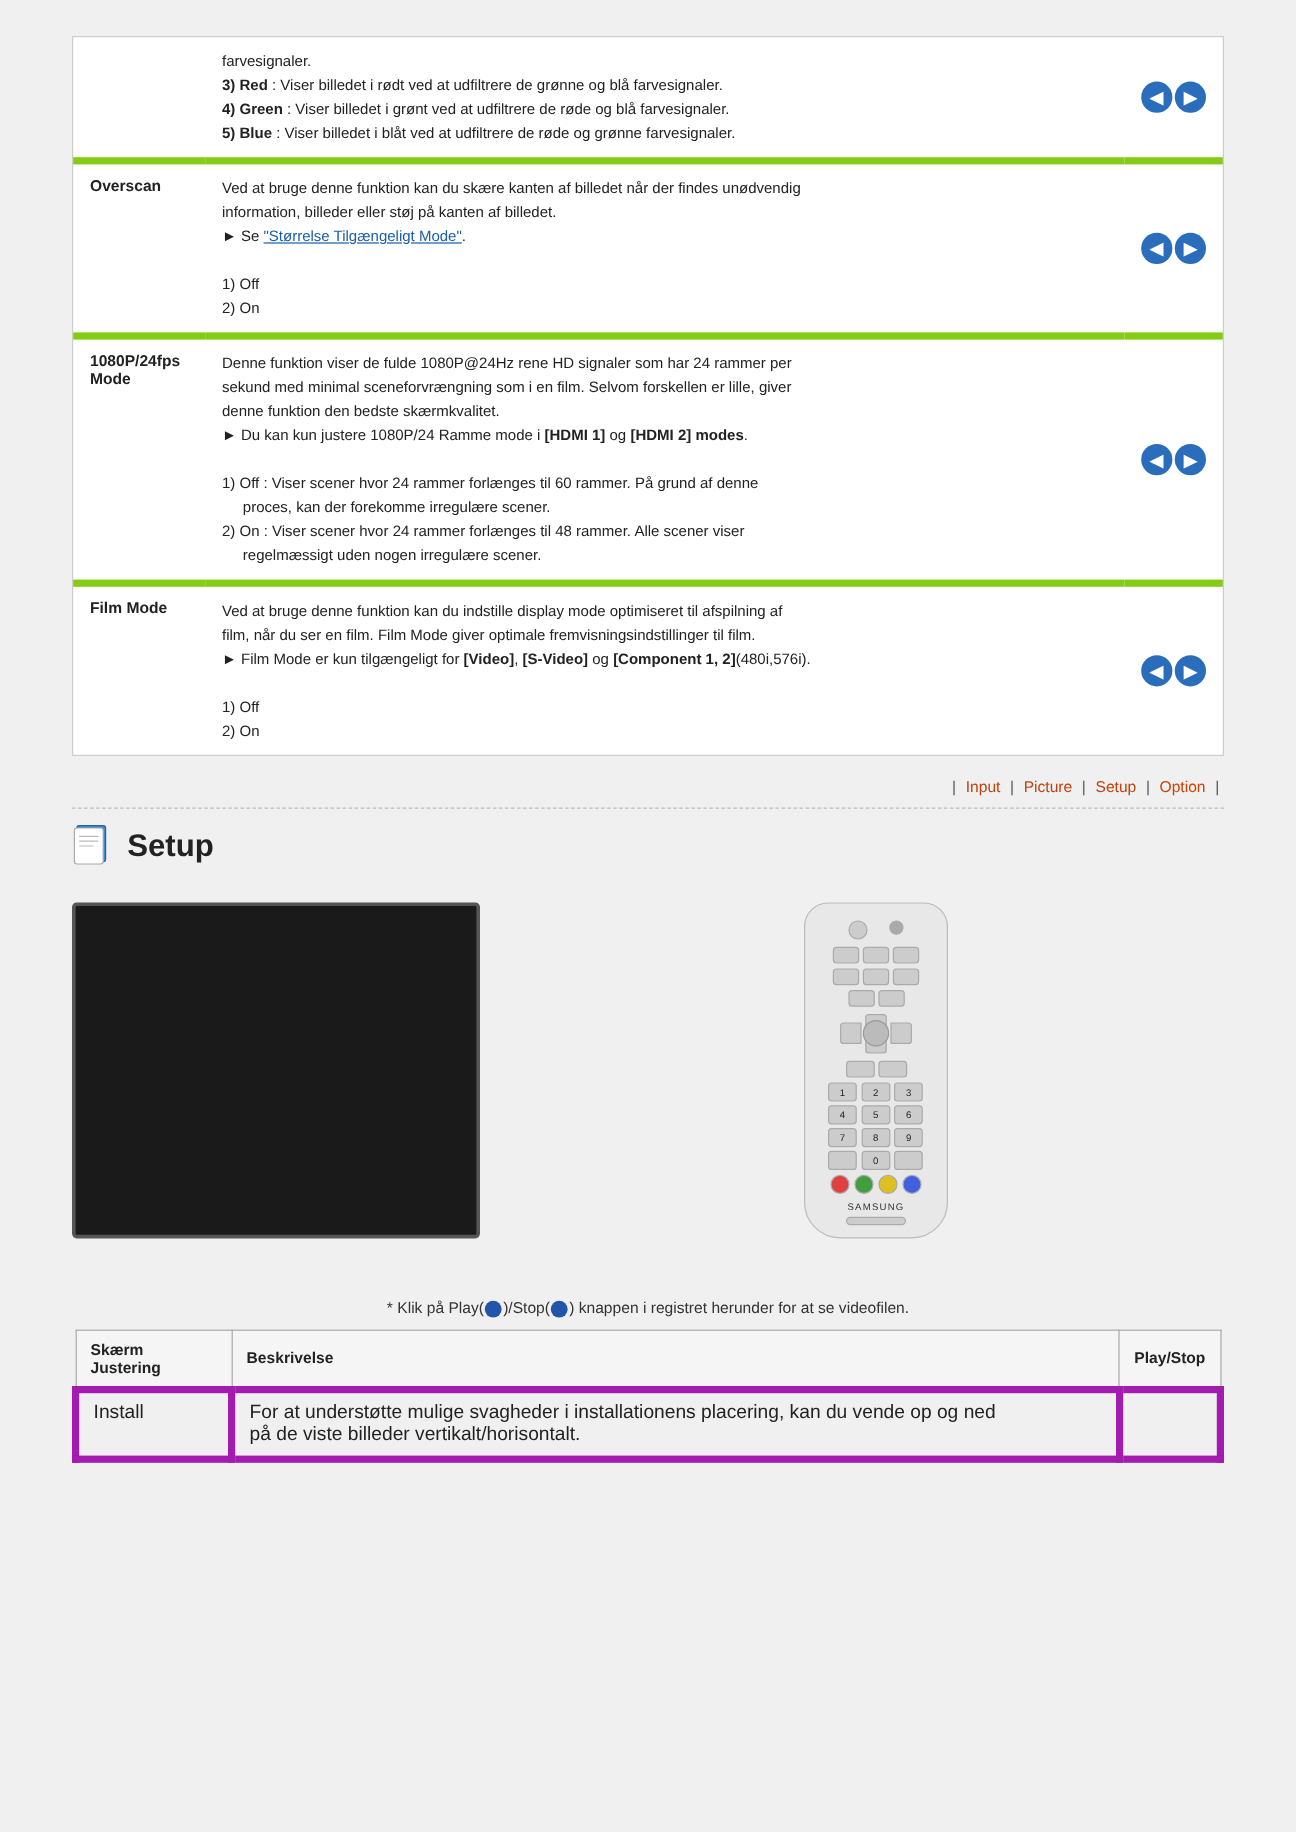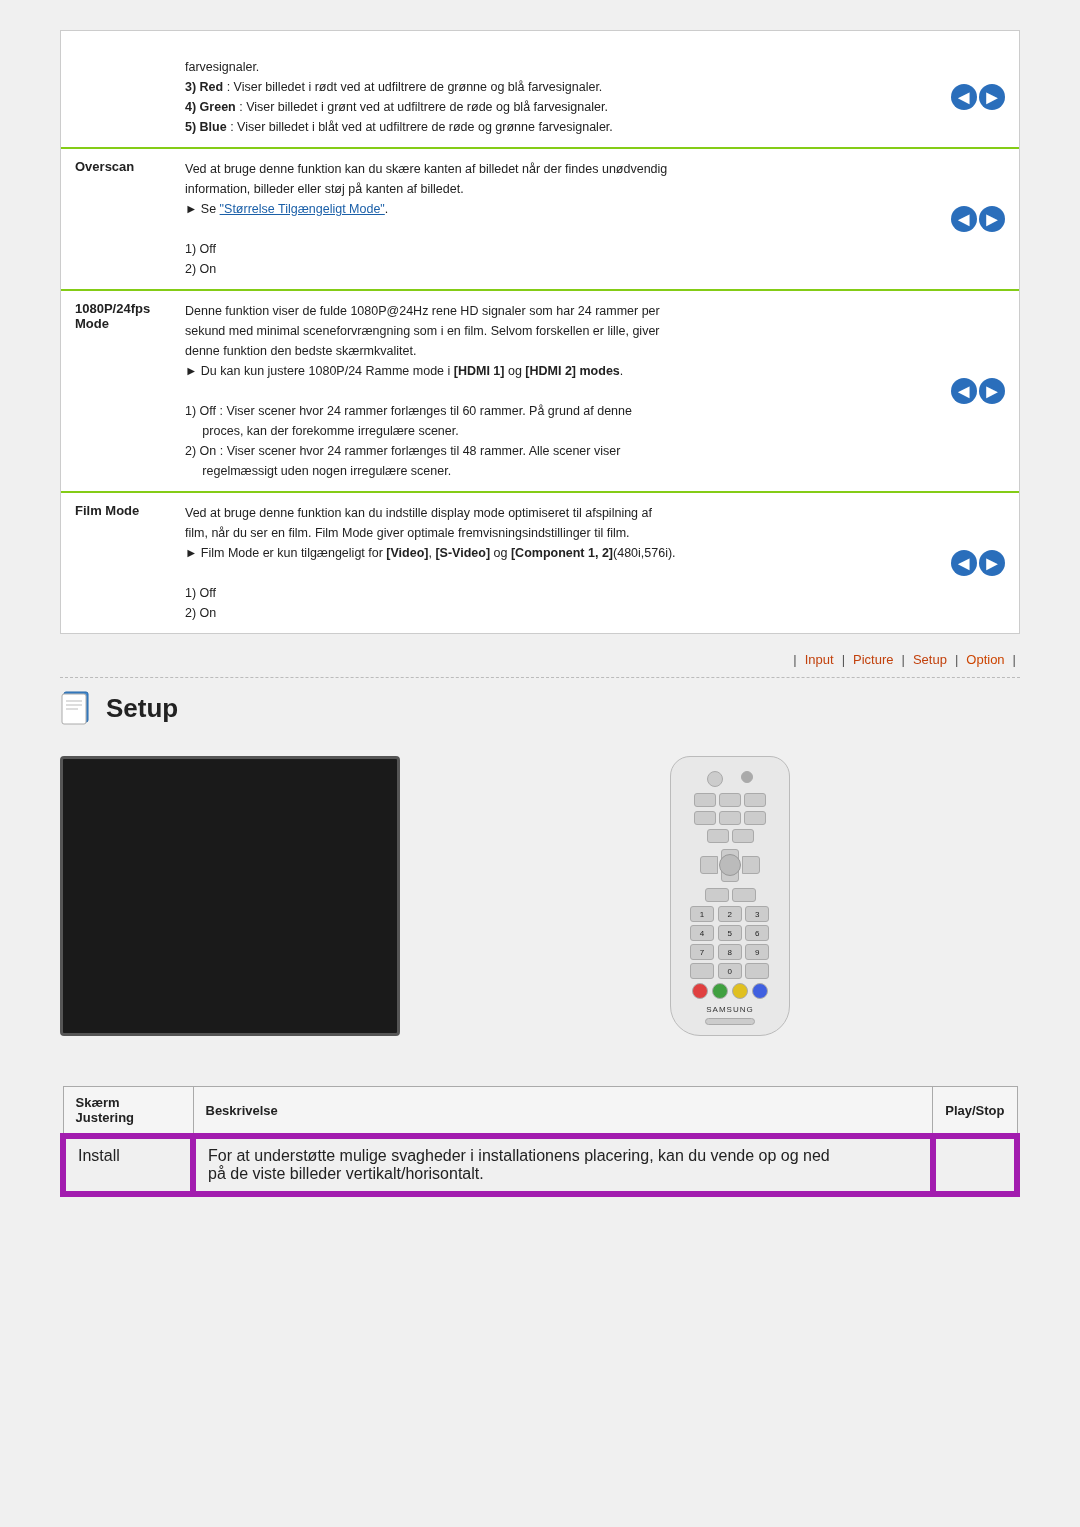--- a/index.html
+++ b/index.html
@@ -24,21 +24,20 @@
     .manual-table {
       background: #fff;
       margin: 30px 60px 0 60px;
       border: 1px solid #ccc;
       padding: 0;
     }
 
     .manual-table table {
       width: 100%;
       border-collapse: collapse;
-      margin-top: 16px;
     }
 
     .manual-table td {
       padding: 10px 14px;
       vertical-align: top;
     }
 
     .manual-table td.label-col {
       width: 110px;
       font-weight: bold;
@@ -51,21 +50,21 @@
       line-height: 1.6;
     }
 
     .manual-table td.icon-col {
       width: 70px;
       text-align: right;
       vertical-align: middle;
     }
 
     .manual-table tr {
-      border-top: 2px solid #84cc16;
+      border-top: 6px solid #84cc16;
     }
 
     .manual-table tr:first-child {
       border-top: none;
     }
 
     .nav-arrow-pair {
       display: flex;
       gap: 2px;
       justify-content: flex-end;
@@ -549,20 +548,23 @@
 
           <div class="remote-brand">SAMSUNG</div>
 
           <div class="remote-bottom-btn"></div>
         </div>
       </div>
     </div>
   </div>
 
   <div class="bottom-section">
+    <div class="play-note">
+      <span>* Klik på Play(</span><span class="play-icon-inline"></span><span>)/Stop(</span><span class="play-icon-inline stop"></span><span>) knappen i registret herunder for at se videofilen.</span>
+    </div>
 
     <table class="data-table">
       <thead>
         <tr>
           <th class="col-label">Skærm Justering</th>
           <th class="col-desc">Beskrivelse</th>
           <th class="col-playstop">Play/Stop</th>
         </tr>
       </thead>
       <tbody>

